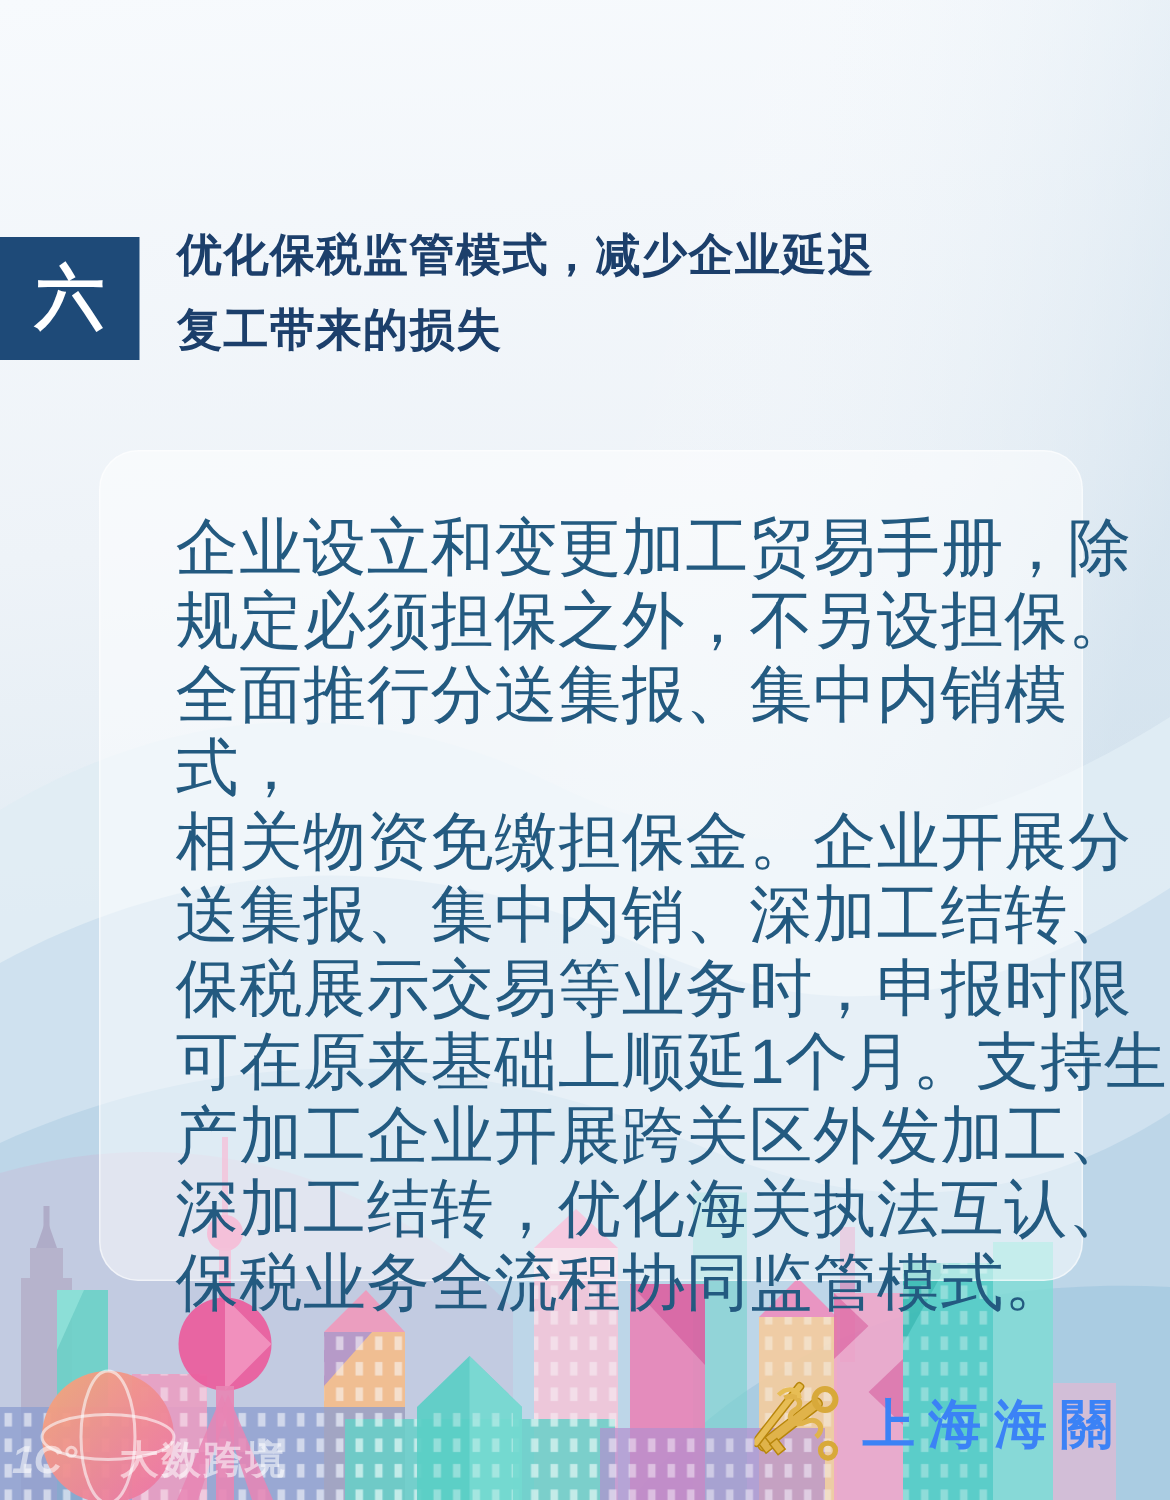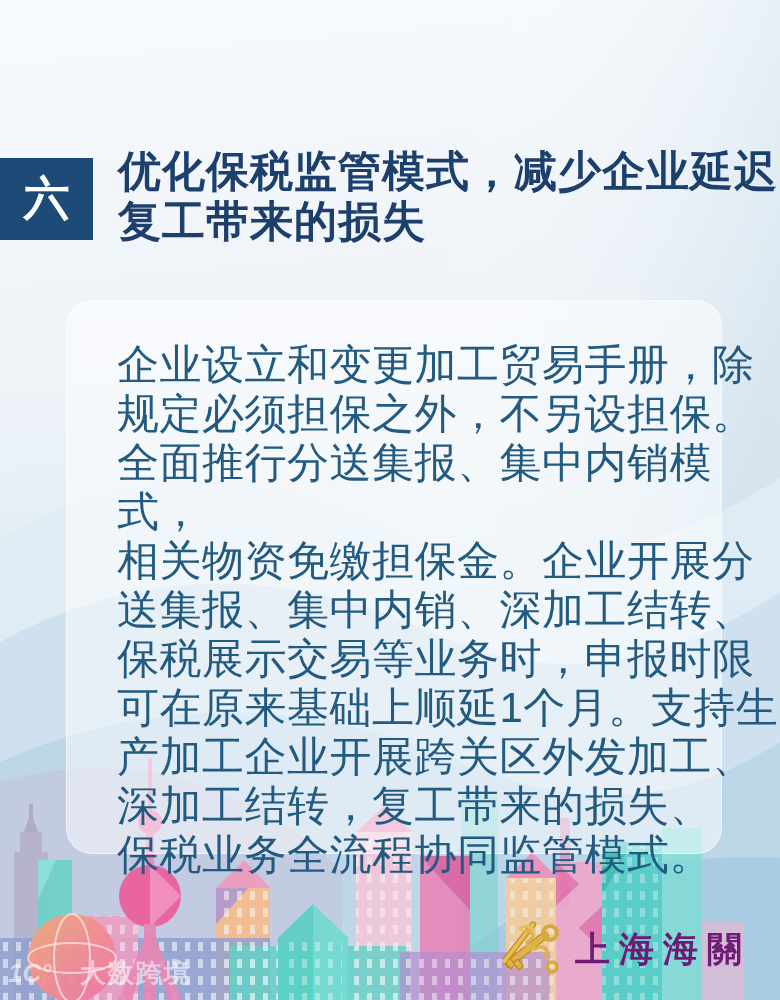--- a/index.html
+++ b/index.html
@@ -18,21 +18,21 @@
     border-radius:26px;z-index:2;
   }
   .badge{
     position:absolute;left:0;top:158px;width:93px;height:82px;
     background:#1e4a78;color:#ffffff;z-index:3;
     display:flex;align-items:center;justify-content:center;
     font-size:46px;font-weight:bold;
   }
   .heading{
     position:absolute;left:118px;top:146px;z-index:3;
-    color:#1c3f6b;font-size:43px;font-weight:bold;
+    color:#1c3f6b;font-size:30px;font-weight:bold;
     line-height:50px;letter-spacing:1px;white-space:pre-line;
   }
   .body-text{
     position:absolute;left:117px;top:340px;z-index:3;
     color:#235a80;font-size:42px;font-weight:500;
     line-height:49px;letter-spacing:0.5px;white-space:pre-line;
   }
   .watermark{
     position:absolute;left:8px;top:956px;z-index:4;
     display:flex;align-items:center;gap:1px;
@@ -41,21 +41,21 @@
   .watermark .wm-icon{font-size:26px;font-weight:bold;font-style:italic;}
   .watermark .wm-text{font-size:26px;font-weight:bold;letter-spacing:2px;margin-left:27px;}
   .logo{
     position:absolute;left:503px;top:918px;z-index:4;
     display:flex;align-items:center;gap:10px;
   }
   .logo .emblem{width:62px;height:64px;flex:0 0 auto;}
   .logo .logo-text{display:flex;flex-direction:column;align-items:center;}
   .logo .logo-cn{
     font-family:"Liberation Serif",serif;
-    color:#701a75;font-size:35px;font-weight:bold;letter-spacing:9px;
+    color:#3b82f6;font-size:35px;font-weight:bold;letter-spacing:9px;
     line-height:38px;white-space:nowrap;
   }
   .logo .logo-en{
     font-family:"Liberation Serif",serif;
     color:#111111;font-size:16px;font-weight:bold;letter-spacing:0.5px;
     line-height:18px;white-space:nowrap;
   }
 </style>
 </head>
 <body>
@@ -184,21 +184,21 @@
 复工带来的损失</div>
 
 <div class="body-text">企业设立和变更加工贸易手册，除
 规定必须担保之外，不另设担保。
 全面推行分送集报、集中内销模式，
 相关物资免缴担保金。企业开展分
 送集报、集中内销、深加工结转、
 保税展示交易等业务时，申报时限
 可在原来基础上顺延1个月。支持生
 产加工企业开展跨关区外发加工、
-深加工结转，复工带来的损失、
+深加工结转，优化海关执法互认、
 保税业务全流程协同监管模式。</div>
 
 <div class="watermark">
   <span class="wm-icon">1C°</span>
   <span class="wm-text">大数跨境</span>
 </div>
 
 <div class="logo">
   <svg class="emblem" viewBox="0 0 62 64" xmlns="http://www.w3.org/2000/svg">
 

